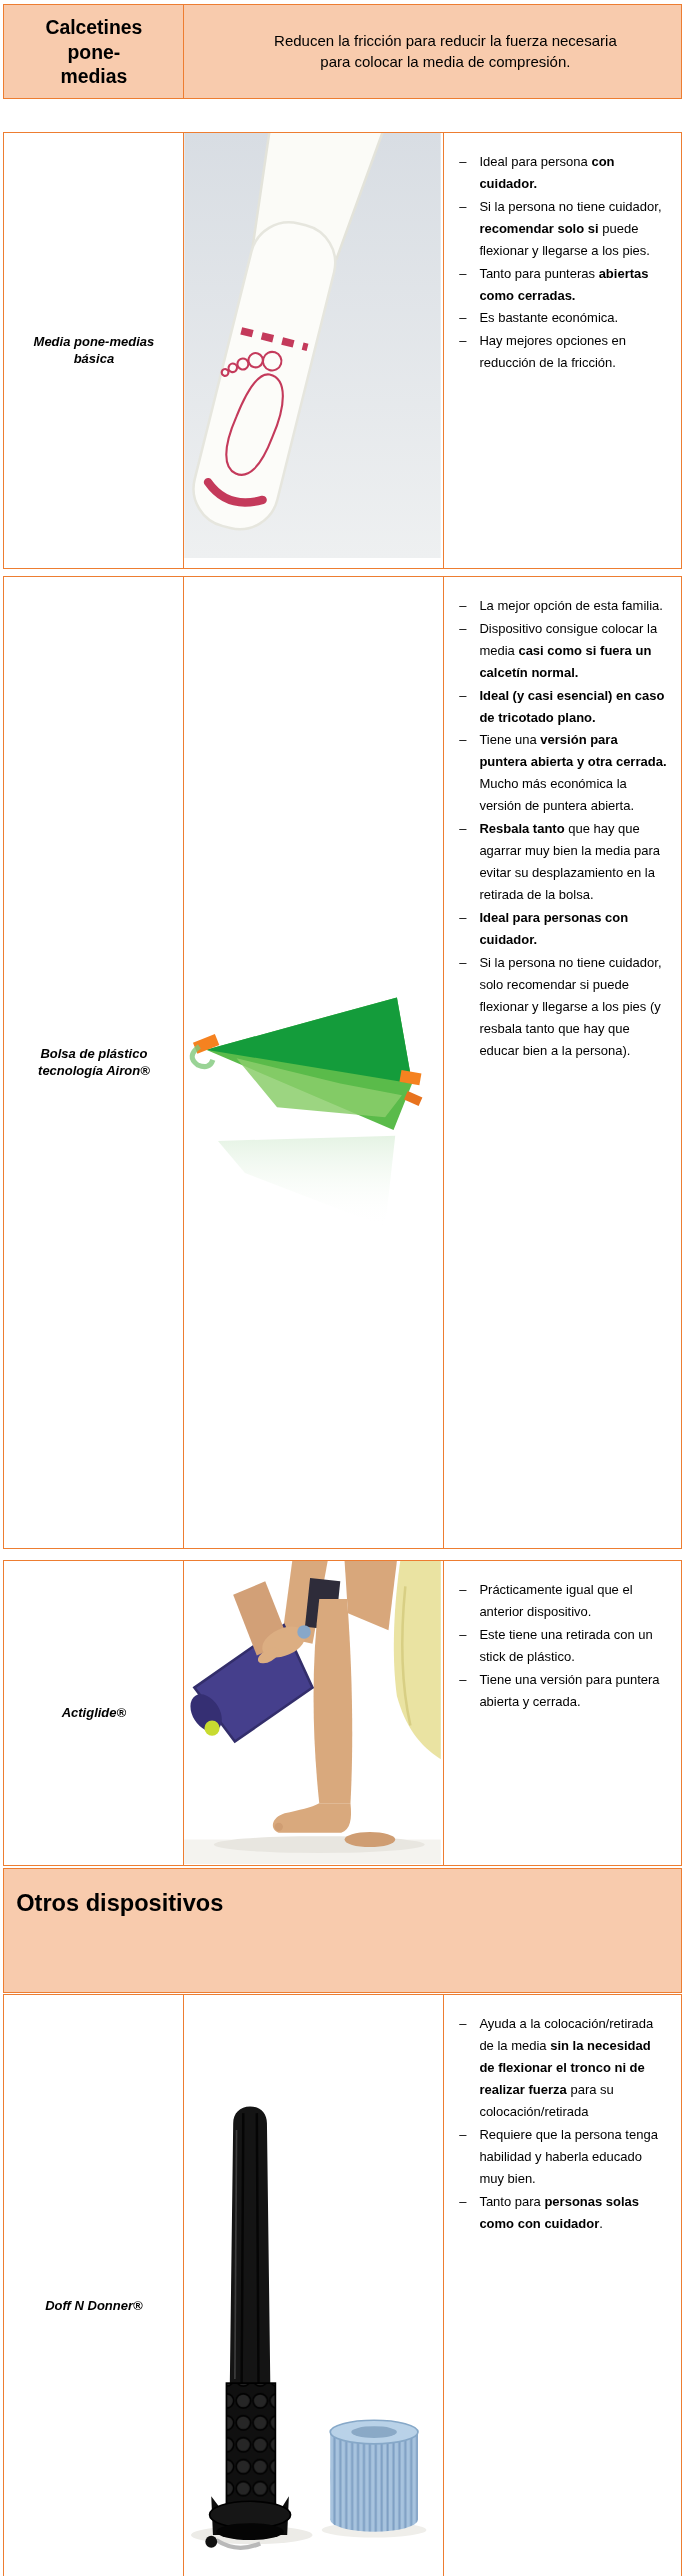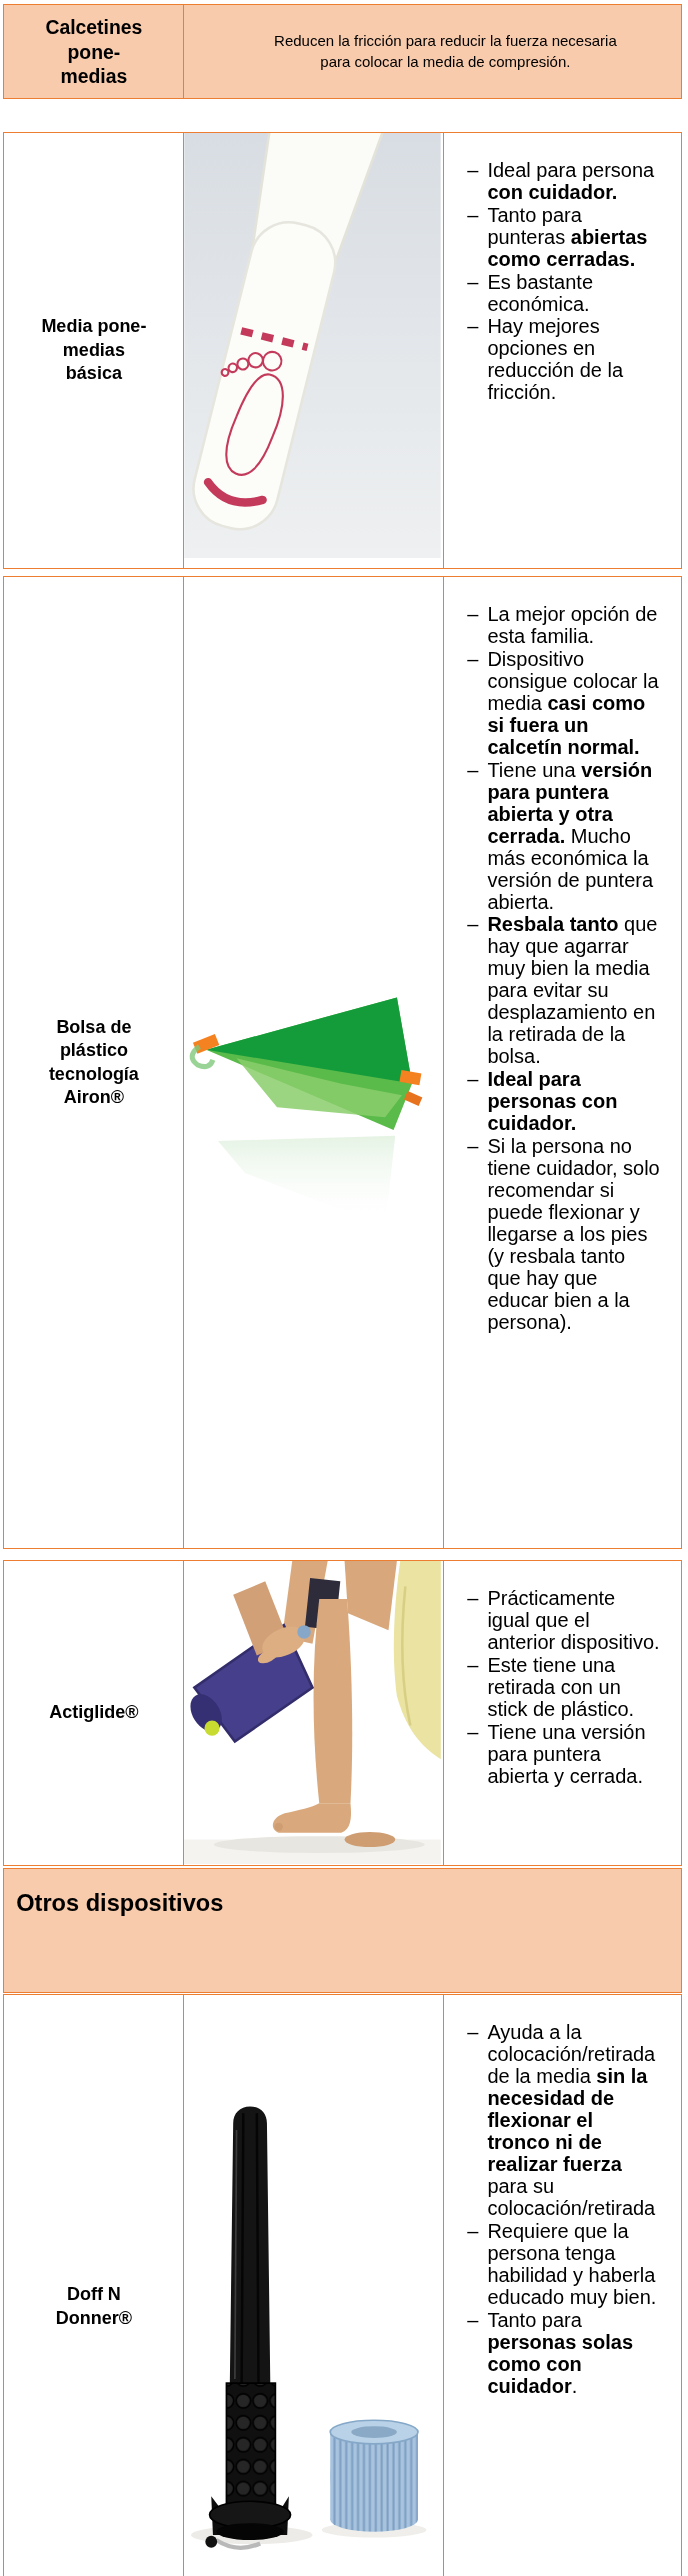--- a/index.html
+++ b/index.html
@@ -30,27 +30,27 @@
   .hdr-title{
     font-weight:bold;font-size:19.4px;line-height:1.25;max-width:110px;
   }
   .hdr-desc-wrap{
     flex:1 1 auto;display:flex;align-items:center;justify-content:center;
   }
   .hdr-desc{
     font-size:15px;line-height:1.35;text-align:center;max-width:363px;
   }
   .row-label{
-    font-weight:bold;font-size:18px;line-height:1.3;max-width:122px;
+    font-weight:bold;font-size:13px;line-height:1.3;max-width:122px;font-style:italic;
   }
   .section-title{
     font-weight:bold;font-size:23.6px;line-height:1.3;text-align:left;
     width:228px;margin:18.6px 0 0 11.8px;
   }
-  ul.bullets{list-style:none;margin:16px;padding:0;font-size:20px;line-height:22px;}
+  ul.bullets{list-style:none;margin:8px;padding:0;font-size:13px;line-height:22px;}
   ul.bullets li{position:relative;padding-left:23.6px;margin:0 0 0.8px 0;}
   ul.bullets li::before{content:"\2013";position:absolute;left:3.4px;top:0;}
   figure{margin:0;position:absolute;inset:0;}
   svg{display:block;}
 </style>
 </head>
 <body>
 
 <div class="page">
 
@@ -91,20 +91,21 @@
               <circle cx="-51" cy="-46" r="4"></circle>
               <path d="M-30,84 Q2,108 38,84" stroke-width="10" stroke-linecap="round"></path>
             </g>
           </g>
         </svg>
       </figure>
     </div>
     <div class="col3">
       <ul class="bullets">
           <li><span>Ideal para persona </span><b>con cuidador.</b></li>
+          <li><span>Si la persona no tiene cuidador, </span><b>recomendar solo si</b><span> puede flexionar y llegarse a los pies.</span></li>
           <li><span>Tanto para punteras </span><b>abiertas como cerradas.</b></li>
           <li><span>Es bastante económica.</span></li>
           <li><span>Hay mejores opciones en reducción de la fricción.</span></li>
         </ul>
     </div>
   </div>
 
   <div class="box" style="top:576px;height:973px;">
     <div class="col1">
       <div class="row-label">Bolsa de plástico tecnología Airon®</div>
@@ -127,20 +128,21 @@
           <rect x="12" y="546" width="28" height="14" fill="#F58220" transform="rotate(-22 26 553)"></rect>
           <path d="M18,556 Q2,568 16,578 Q30,584 34,572" fill="none" stroke="#7fc87a" stroke-width="6" opacity="0.8"></path>
           <polygon points="40,668 250,662 238,770 72,706" fill="url(#reflGrad)"></polygon>
         </svg>
       </figure>
     </div>
     <div class="col3">
       <ul class="bullets">
           <li><span>La mejor opción de esta familia.</span></li>
           <li><span>Dispositivo consigue colocar la media </span><b>casi como si fuera un calcetín normal.</b></li>
+          <li><b>Ideal (y casi esencial) en caso de tricotado plano.</b></li>
           <li><span>Tiene una </span><b>versión para puntera abierta y otra cerrada.</b><span> Mucho más económica la versión de puntera abierta.</span></li>
           <li><b>Resbala tanto</b><span> que hay que agarrar muy bien la media para evitar su desplazamiento en la retirada de la bolsa.</span></li>
           <li><b>Ideal para personas con cuidador.</b></li>
           <li><span>Si la persona no tiene cuidador, solo recomendar si puede flexionar y llegarse a los pies (y resbala tanto que hay que educar bien a la persona).</span></li>
         </ul>
     </div>
   </div>
 
   <div class="box" style="top:1560px;height:306px;">
     <div class="col1">

